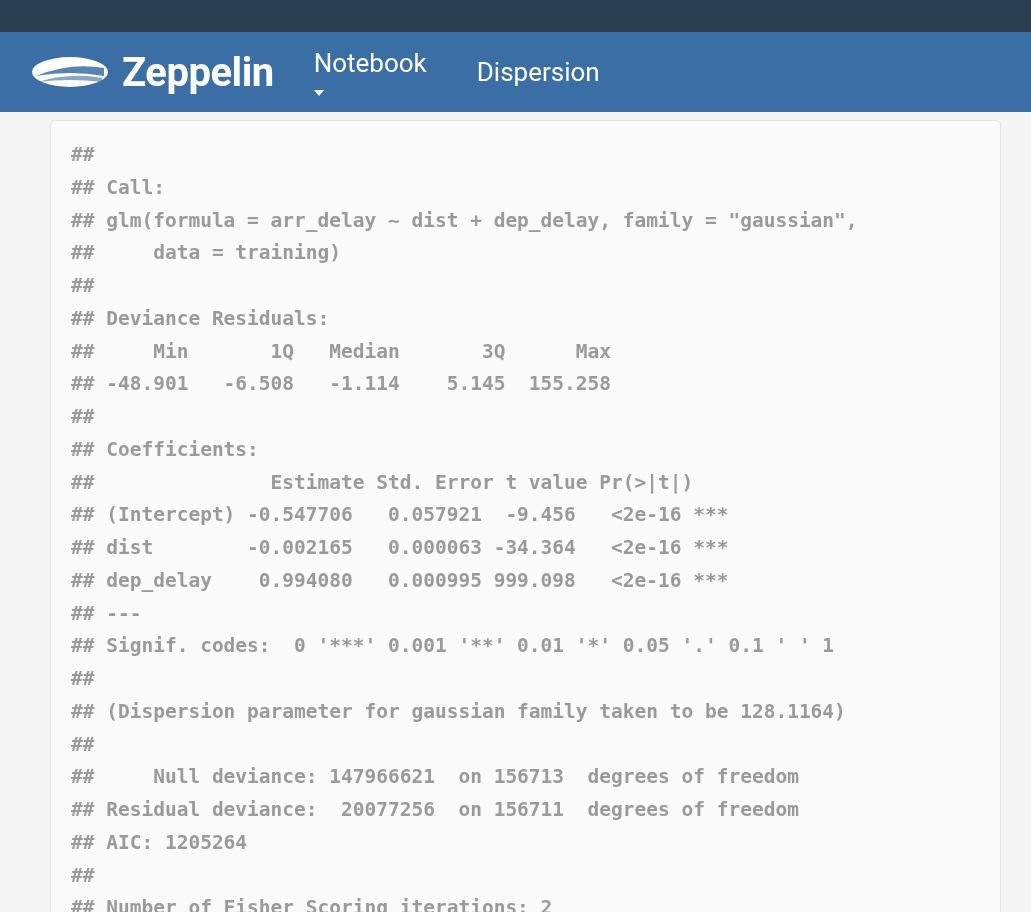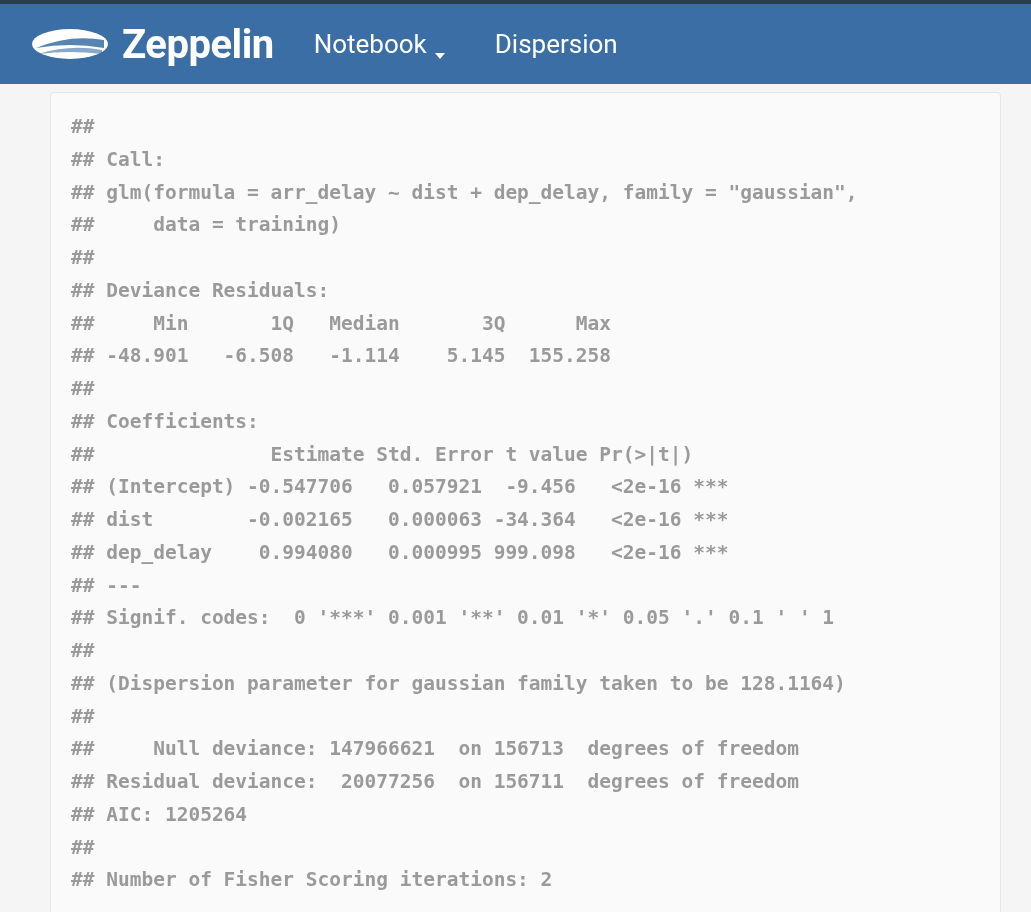--- a/index.html
+++ b/index.html
@@ -14,20 +14,21 @@
     background: #2b3e50;
     padding: 4px 0 0 0;
   }
   .topbar {
     background: #3b6ea5;
     height: 80px;
     display: flex;
     align-items: center;
     padding: 0 30px;
     gap: 40px;
+    margin-top: 28px;
   }
   .logo-wrap {
     display: flex;
     align-items: center;
     gap: 12px;
     color: #fff;
   }
   .logo-icon svg { display: block; }
   .logo-text {
     font-size: 40px;
@@ -38,23 +39,24 @@
   .nav {
     display: flex;
     align-items: center;
     gap: 50px;
   }
   .nav-item {
     font-size: 26px;
     color: #fff;
     font-weight: 400;
     display: flex;
-    align-items: flex-end;
+    align-items: flex-start;
     gap: 8px;
     cursor: pointer;
+    flex-direction: column;
   }
   .caret-down {
     width: 0; height: 0;
     border-left: 5px solid transparent;
     border-right: 5px solid transparent;
     border-top: 6px solid #fff;
     margin-top: 4px;
   }
   .content-wrap {
     padding: 8px 30px 0 50px;

